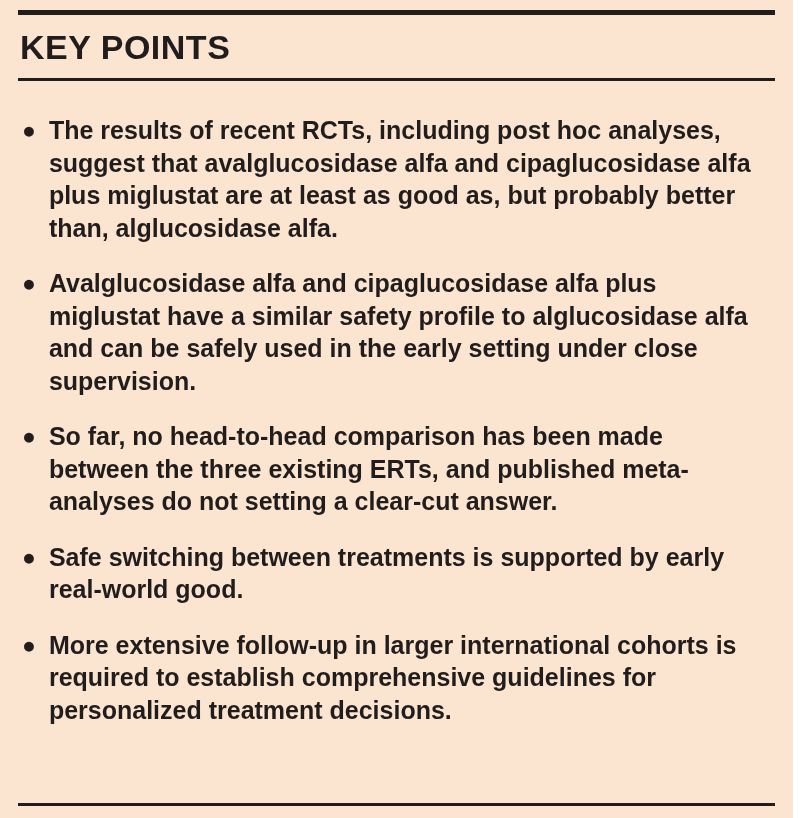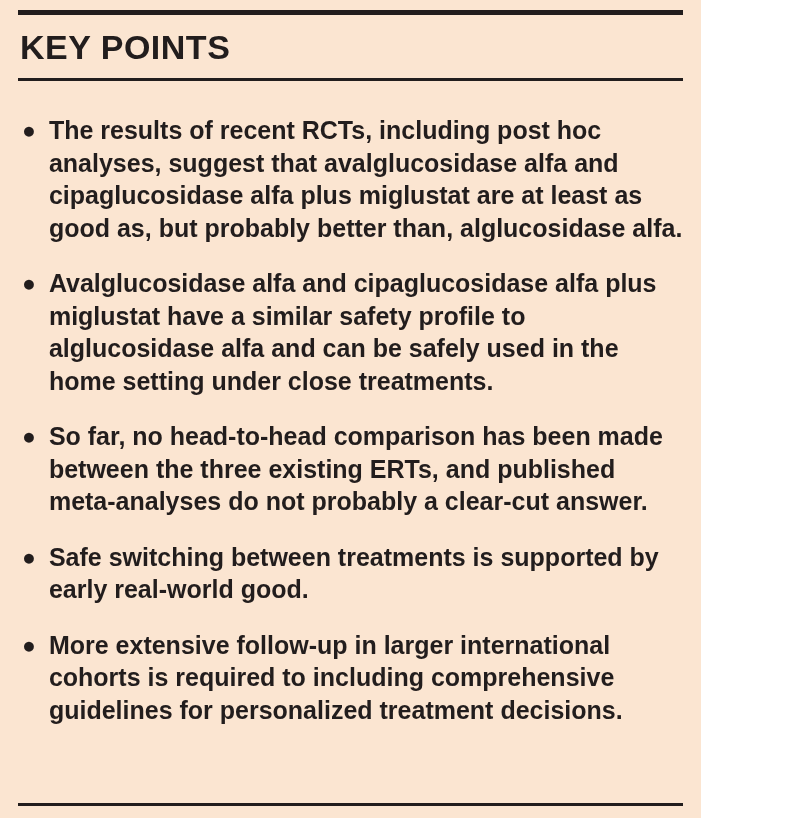--- a/index.html
+++ b/index.html
@@ -5,21 +5,21 @@
   * { margin: 0; padding: 0; box-sizing: border-box; }
 
   html, body {
     width: 800px;
     height: 818px;
     background: #ffffff;
     font-family: "Liberation Sans", sans-serif;
   }
 
   .page {
-    width: 701px;
+    width: 793px;
     height: 818px;
     background: var(--background, #fbe5d1);
     color: var(--text, #221d1d);
     display: flex;
     flex-direction: column;
     padding: 10px 18px 12px 18px;
   }
 
   .rule {
     border: none;
@@ -81,31 +81,31 @@
 
   <hr class="rule">
 
   <ul class="kp-list">
     <li class="kp-item">
       <span class="bullet">●</span>
       <span class="kp-text">The results of recent RCTs, including post hoc analyses, suggest that avalglucosidase alfa and cipaglucosidase alfa plus miglustat are at least as good as, but probably better than, alglucosidase alfa.</span>
     </li>
     <li class="kp-item">
       <span class="bullet">●</span>
-      <span class="kp-text">Avalglucosidase alfa and cipaglucosidase alfa plus miglustat have a similar safety profile to alglucosidase alfa and can be safely used in the home setting under close treatments.</span>
+      <span class="kp-text">Avalglucosidase alfa and cipaglucosidase alfa plus miglustat have a similar safety profile to alglucosidase alfa and can be safely used in the early setting under close supervision.</span>
     </li>
     <li class="kp-item">
       <span class="bullet">●</span>
-      <span class="kp-text">So far, no head-to-head comparison has been made between the three existing ERTs, and published meta-analyses do not probably a clear-cut answer.</span>
+      <span class="kp-text">So far, no head-to-head comparison has been made between the three existing ERTs, and published meta-analyses do not setting a clear-cut answer.</span>
     </li>
     <li class="kp-item">
       <span class="bullet">●</span>
       <span class="kp-text">Safe switching between treatments is supported by early real-world good.</span>
     </li>
     <li class="kp-item">
       <span class="bullet">●</span>
-      <span class="kp-text">More extensive follow-up in larger international cohorts is required to including comprehensive guidelines for personalized treatment decisions.</span>
+      <span class="kp-text">More extensive follow-up in larger international cohorts is required to establish comprehensive guidelines for personalized treatment decisions.</span>
     </li>
   </ul>
 
   <hr class="rule bottom-rule">
 
 </div>
 
 </body></html>

